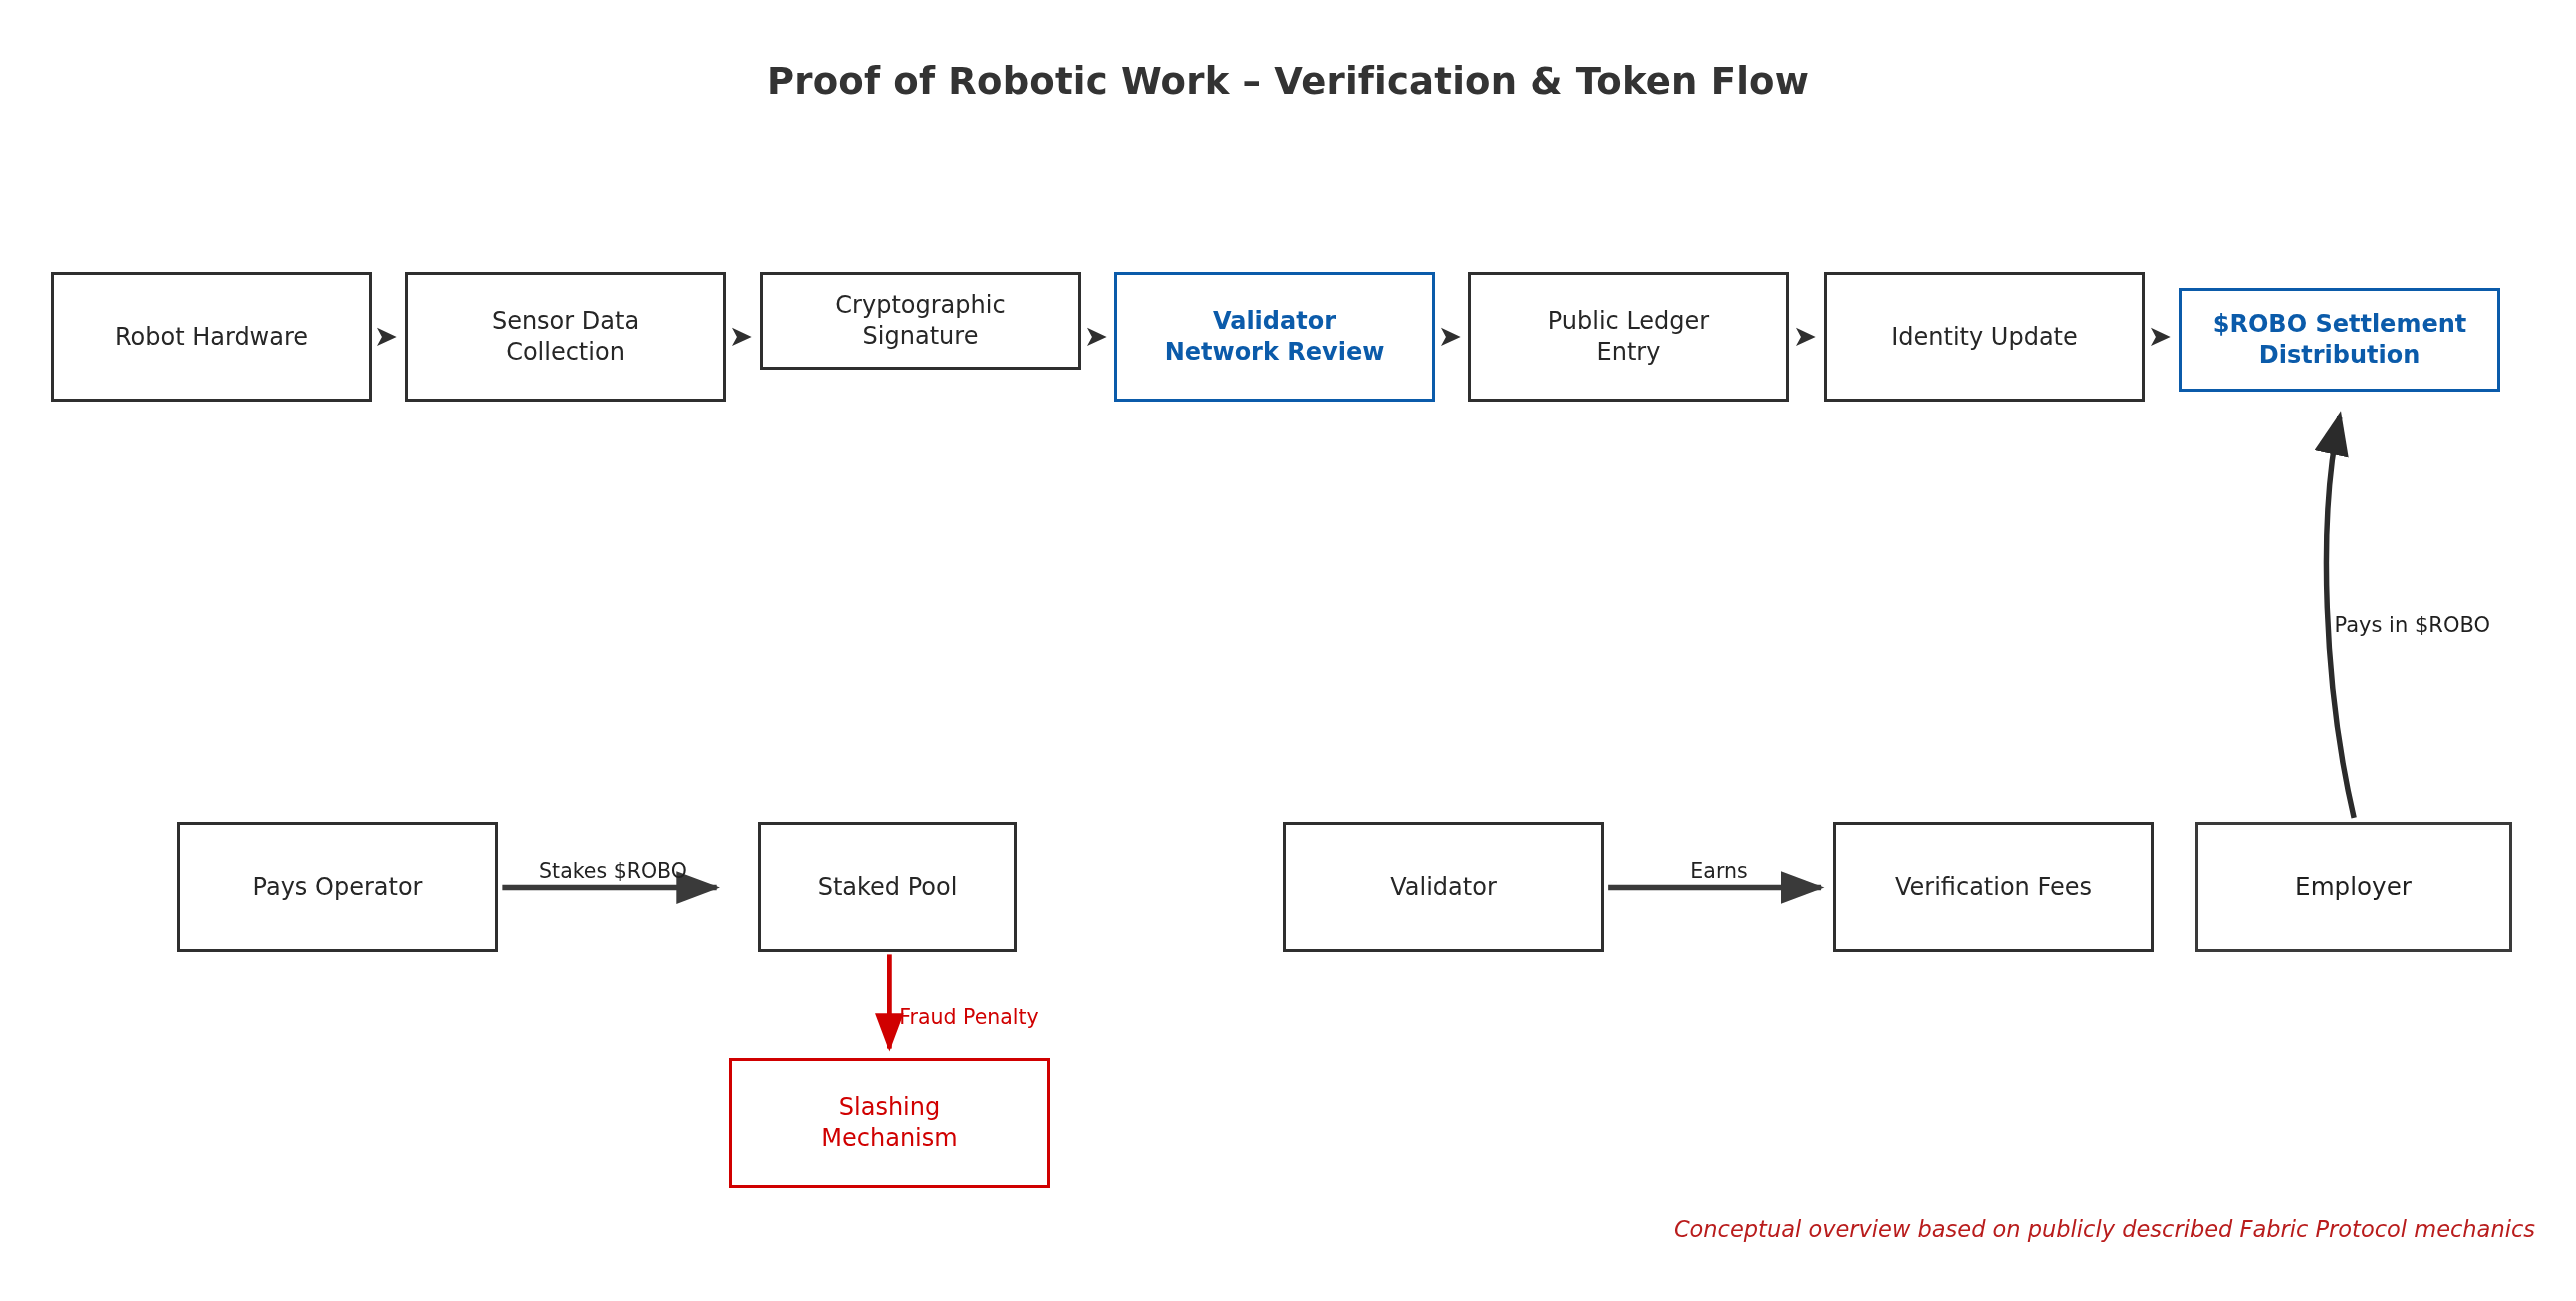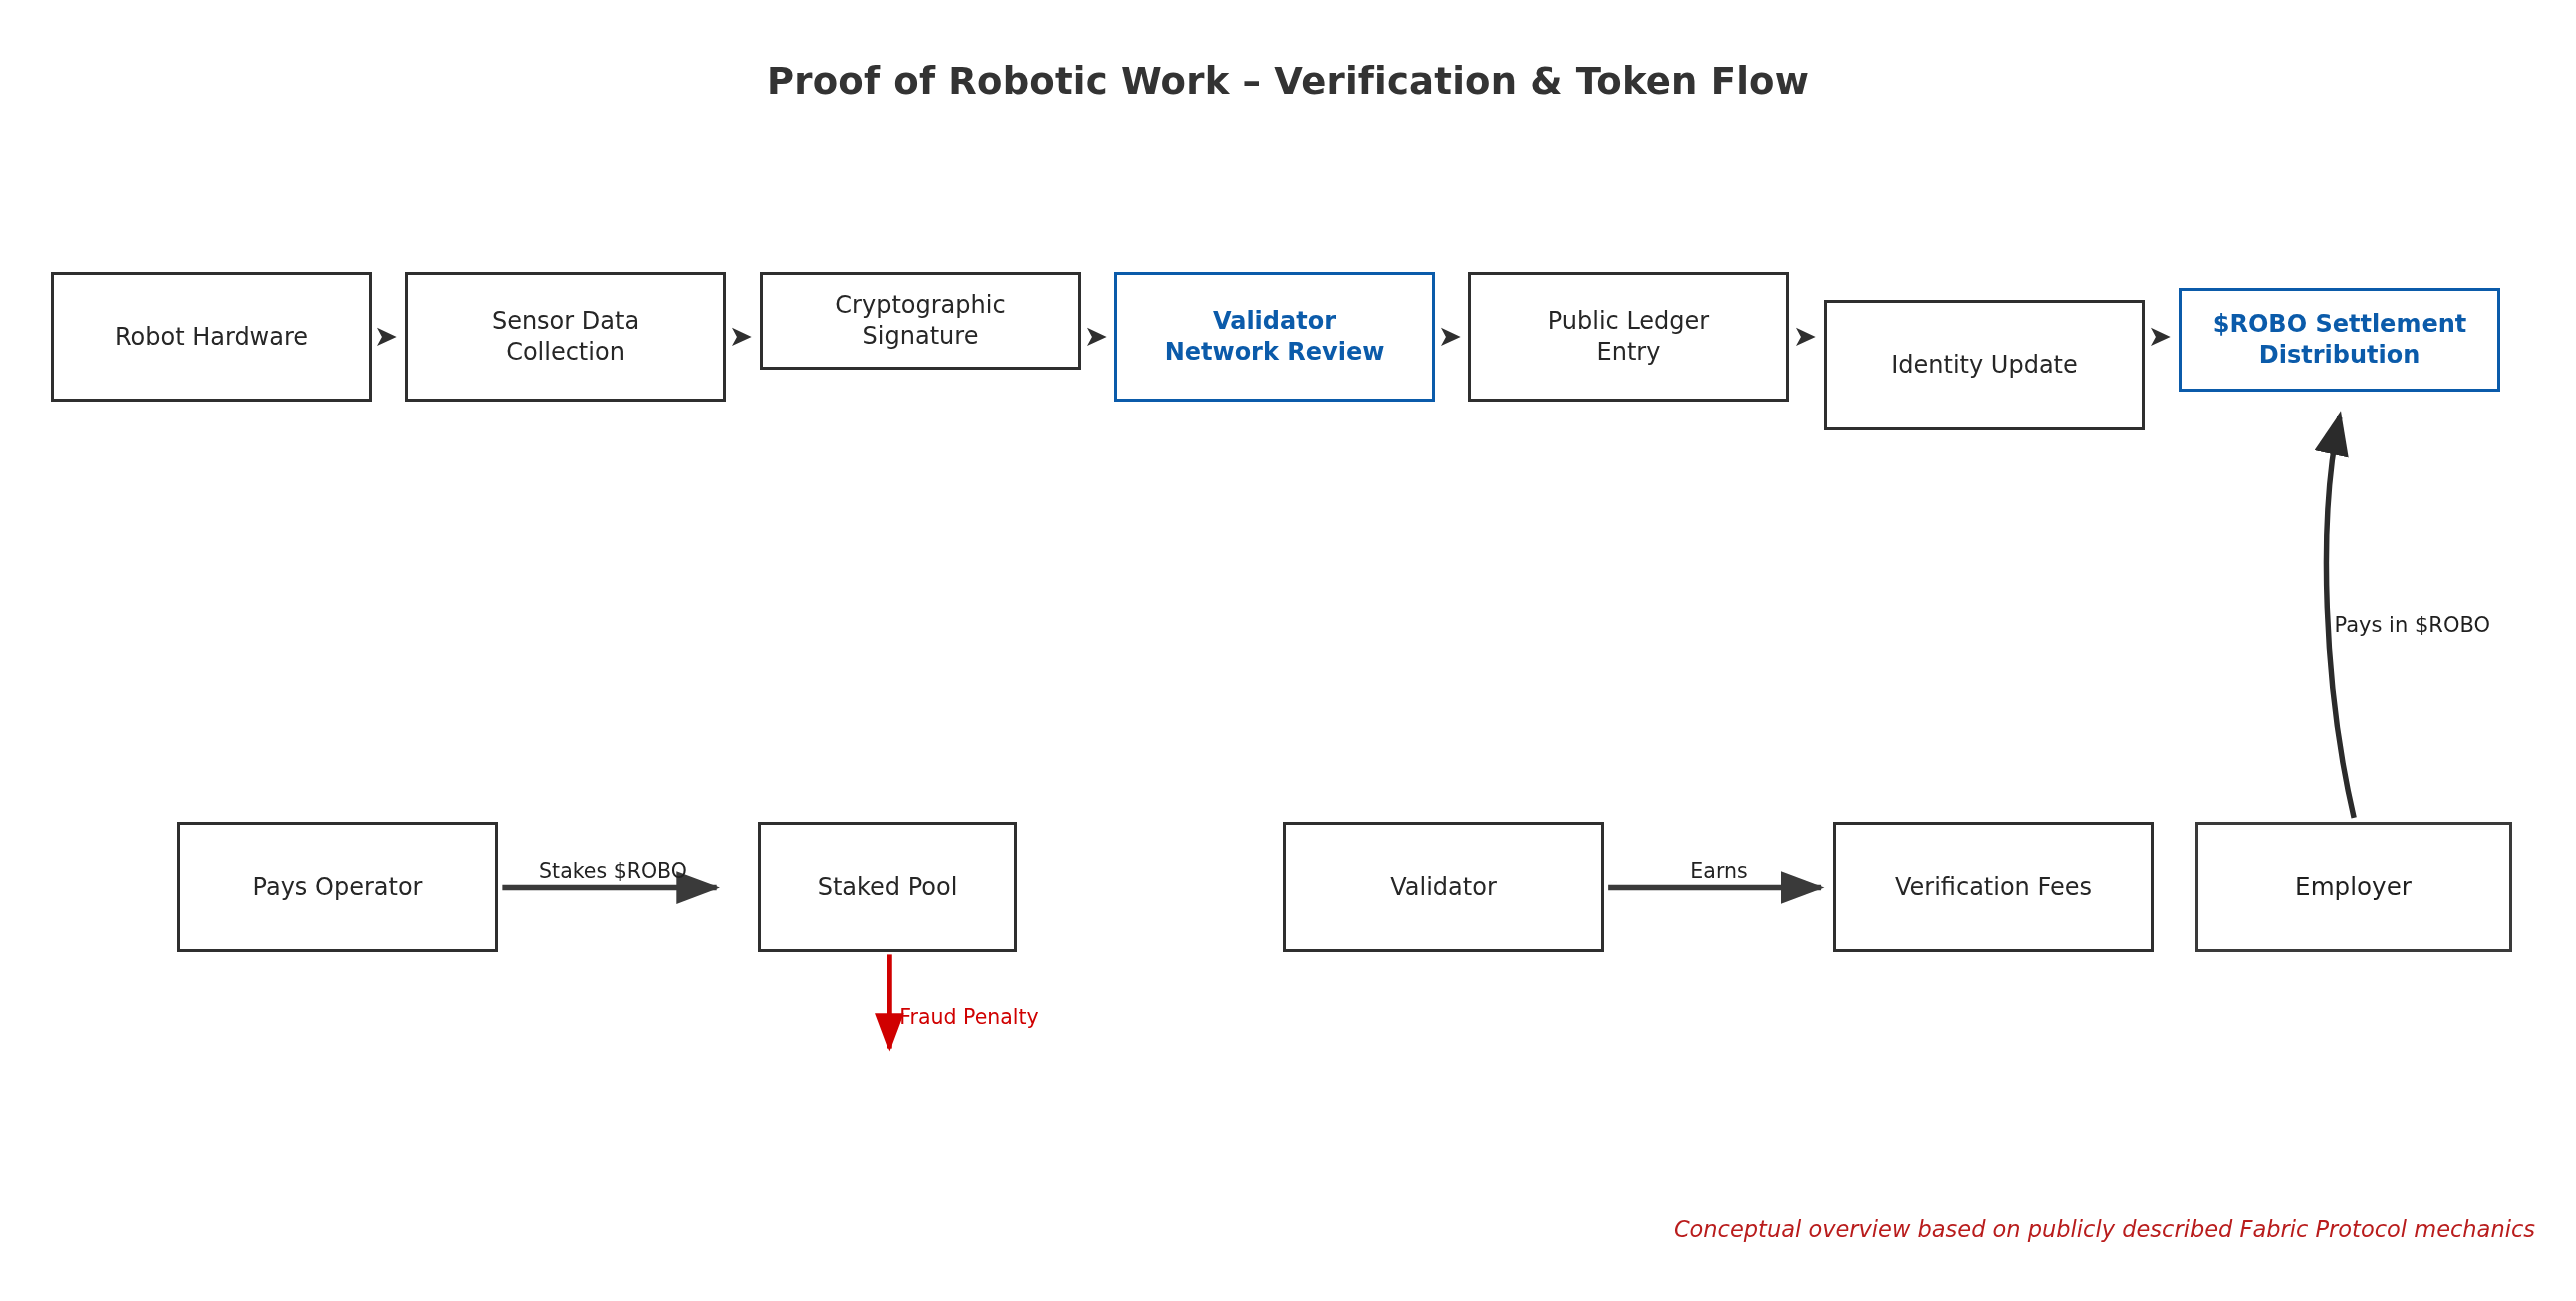--- a/index.html
+++ b/index.html
@@ -166,21 +166,21 @@
   <div class="node node-blue" style="left:1114px; top:272px; width:321px; height:130px;">
     <span class="node-label">Validator
 Network Review</span>
   </div>
 
   <div class="node node-default" style="left:1468px; top:272px; width:321px; height:130px;">
     <span class="node-label">Public Ledger
 Entry</span>
   </div>
 
-  <div class="node node-default" style="left:1824px; top:272px; width:321px; height:130px;margin-top:28px;">
+  <div class="node node-default" style="left:1824px; top:272px; width:321px; height:130px;">
     <span class="node-label">Identity Update</span>
   </div>
 
   <div class="node node-blue" style="left:2179px; top:288px; width:321px; height:104px;">
     <span class="node-label">$ROBO Settlement
 Distribution</span>
   </div>
 
   <span class="chevron" style="left:386px; top:336px;">➤</span>
   <span class="chevron" style="left:741px; top:336px;">➤</span>
@@ -190,20 +190,24 @@
   <span class="chevron" style="left:2160px; top:336px;">➤</span>
 
   <div class="node node-default" style="left:177px; top:822px; width:321px; height:130px;">
     <span class="node-label">Pays Operator</span>
   </div>
 
   <div class="node node-default" style="left:758px; top:822px; width:259px; height:130px;">
     <span class="node-label">Staked Pool</span>
   </div>
 
+  <div class="node node-red" style="left:729px; top:1058px; width:321px; height:130px;">
+    <span class="node-label">Slashing
+Mechanism</span>
+  </div>
 
   <div class="node node-default" style="left:1283px; top:822px; width:321px; height:130px;">
     <span class="node-label">Validator</span>
   </div>
 
   <div class="node node-default" style="left:1833px; top:822px; width:321px; height:130px;">
     <span class="node-label">Verification Fees</span>
   </div>
 
   <div class="node node-plain" style="left:2195px; top:822px; width:317px; height:130px;">

